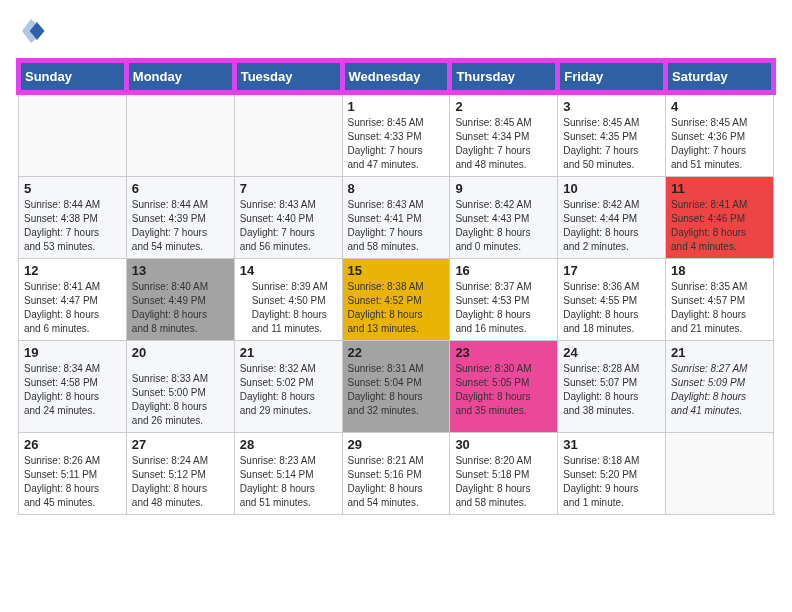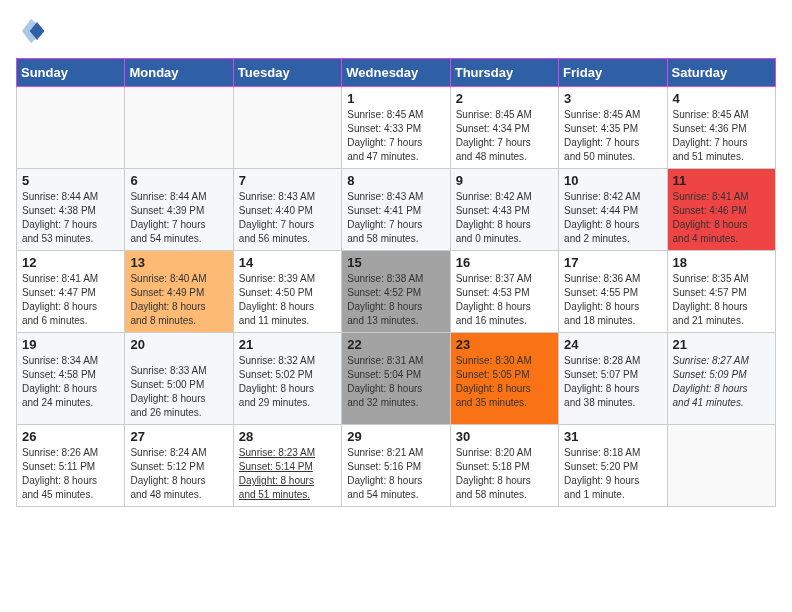--- a/index.html
+++ b/index.html
@@ -51,21 +51,21 @@
       border-collapse: collapse;
       border: 1px solid #ccc;
     }
     .calendar th {
       background: #2f5fa5;
       color: #fff;
       font-size: 13px;
       font-weight: bold;
       padding: 6px 4px;
       text-align: left;
-      border: 1px solid #d946ef;
+      border: 5px solid #d946ef;
     }
     .calendar td {
       vertical-align: top;
       border: 1px solid #ccc;
       padding: 4px 5px;
       font-size: 10.5px;
       color: #333;
       width: 14.28%;
       min-height: 80px;
       background: #fff;
@@ -210,35 +210,35 @@
         </td>
       </tr>
       <tr>
         <td style="background: rgb(255, 255, 255);">
           <span class="day-number">12</span>
           <div class="day-info" style="white-space: pre-line;">Sunrise: 8:41 AM
 Sunset: 4:47 PM
 Daylight: 8 hours
 and 6 minutes.</div>
         </td>
-        <td style="background: #fdba74;">
+        <td style="background: #a3a3a3;">
           <span class="day-number">13</span>
           <div class="day-info" style="white-space: pre-line;">Sunrise: 8:40 AM
 Sunset: 4:49 PM
 Daylight: 8 hours
 and 8 minutes.</div>
         </td>
         <td style="background: rgb(255, 255, 255);">
           <span class="day-number">14</span>
-          <div class="day-info" style="white-space: pre-line;">Sunrise: 8:39 AM
+          <div class="day-info" style="white-space: pre-line; margin-left: 12px;">Sunrise: 8:39 AM
 Sunset: 4:50 PM
 Daylight: 8 hours
 and 11 minutes.</div>
         </td>
-        <td style="background: #a3a3a3;">
+        <td style="background: #eab308;">
           <span class="day-number">15</span>
           <div class="day-info" style="white-space: pre-line;">Sunrise: 8:38 AM
 Sunset: 4:52 PM
 Daylight: 8 hours
 and 13 minutes.</div>
         </td>
         <td style="background: rgb(255, 255, 255);">
           <span class="day-number">16</span>
           <div class="day-info" style="white-space: pre-line;">Sunrise: 8:37 AM
 Sunset: 4:53 PM
@@ -282,21 +282,21 @@
 Daylight: 8 hours
 and 29 minutes.</div>
         </td>
         <td style="background: #a3a3a3;">
           <span class="day-number">22</span>
           <div class="day-info" style="white-space: pre-line;">Sunrise: 8:31 AM
 Sunset: 5:04 PM
 Daylight: 8 hours
 and 32 minutes.</div>
         </td>
-        <td style="background: #f97316;">
+        <td style="background: #ec4899;">
           <span class="day-number">23</span>
           <div class="day-info" style="white-space: pre-line;">Sunrise: 8:30 AM
 Sunset: 5:05 PM
 Daylight: 8 hours
 and 35 minutes.</div>
         </td>
         <td style="background: rgb(245, 247, 250);">
           <span class="day-number">24</span>
           <div class="day-info" style="white-space: pre-line;">Sunrise: 8:28 AM
 Sunset: 5:07 PM
@@ -321,21 +321,21 @@
         </td>
         <td style="background: rgb(255, 255, 255);">
           <span class="day-number">27</span>
           <div class="day-info" style="white-space: pre-line;">Sunrise: 8:24 AM
 Sunset: 5:12 PM
 Daylight: 8 hours
 and 48 minutes.</div>
         </td>
         <td style="background: rgb(255, 255, 255);">
           <span class="day-number">28</span>
-          <div class="day-info" style="white-space: pre-line; text-decoration: underline;">Sunrise: 8:23 AM
+          <div class="day-info" style="white-space: pre-line;">Sunrise: 8:23 AM
 Sunset: 5:14 PM
 Daylight: 8 hours
 and 51 minutes.</div>
         </td>
         <td style="background: rgb(255, 255, 255);">
           <span class="day-number">29</span>
           <div class="day-info" style="white-space: pre-line;">Sunrise: 8:21 AM
 Sunset: 5:16 PM
 Daylight: 8 hours
 and 54 minutes.</div>

